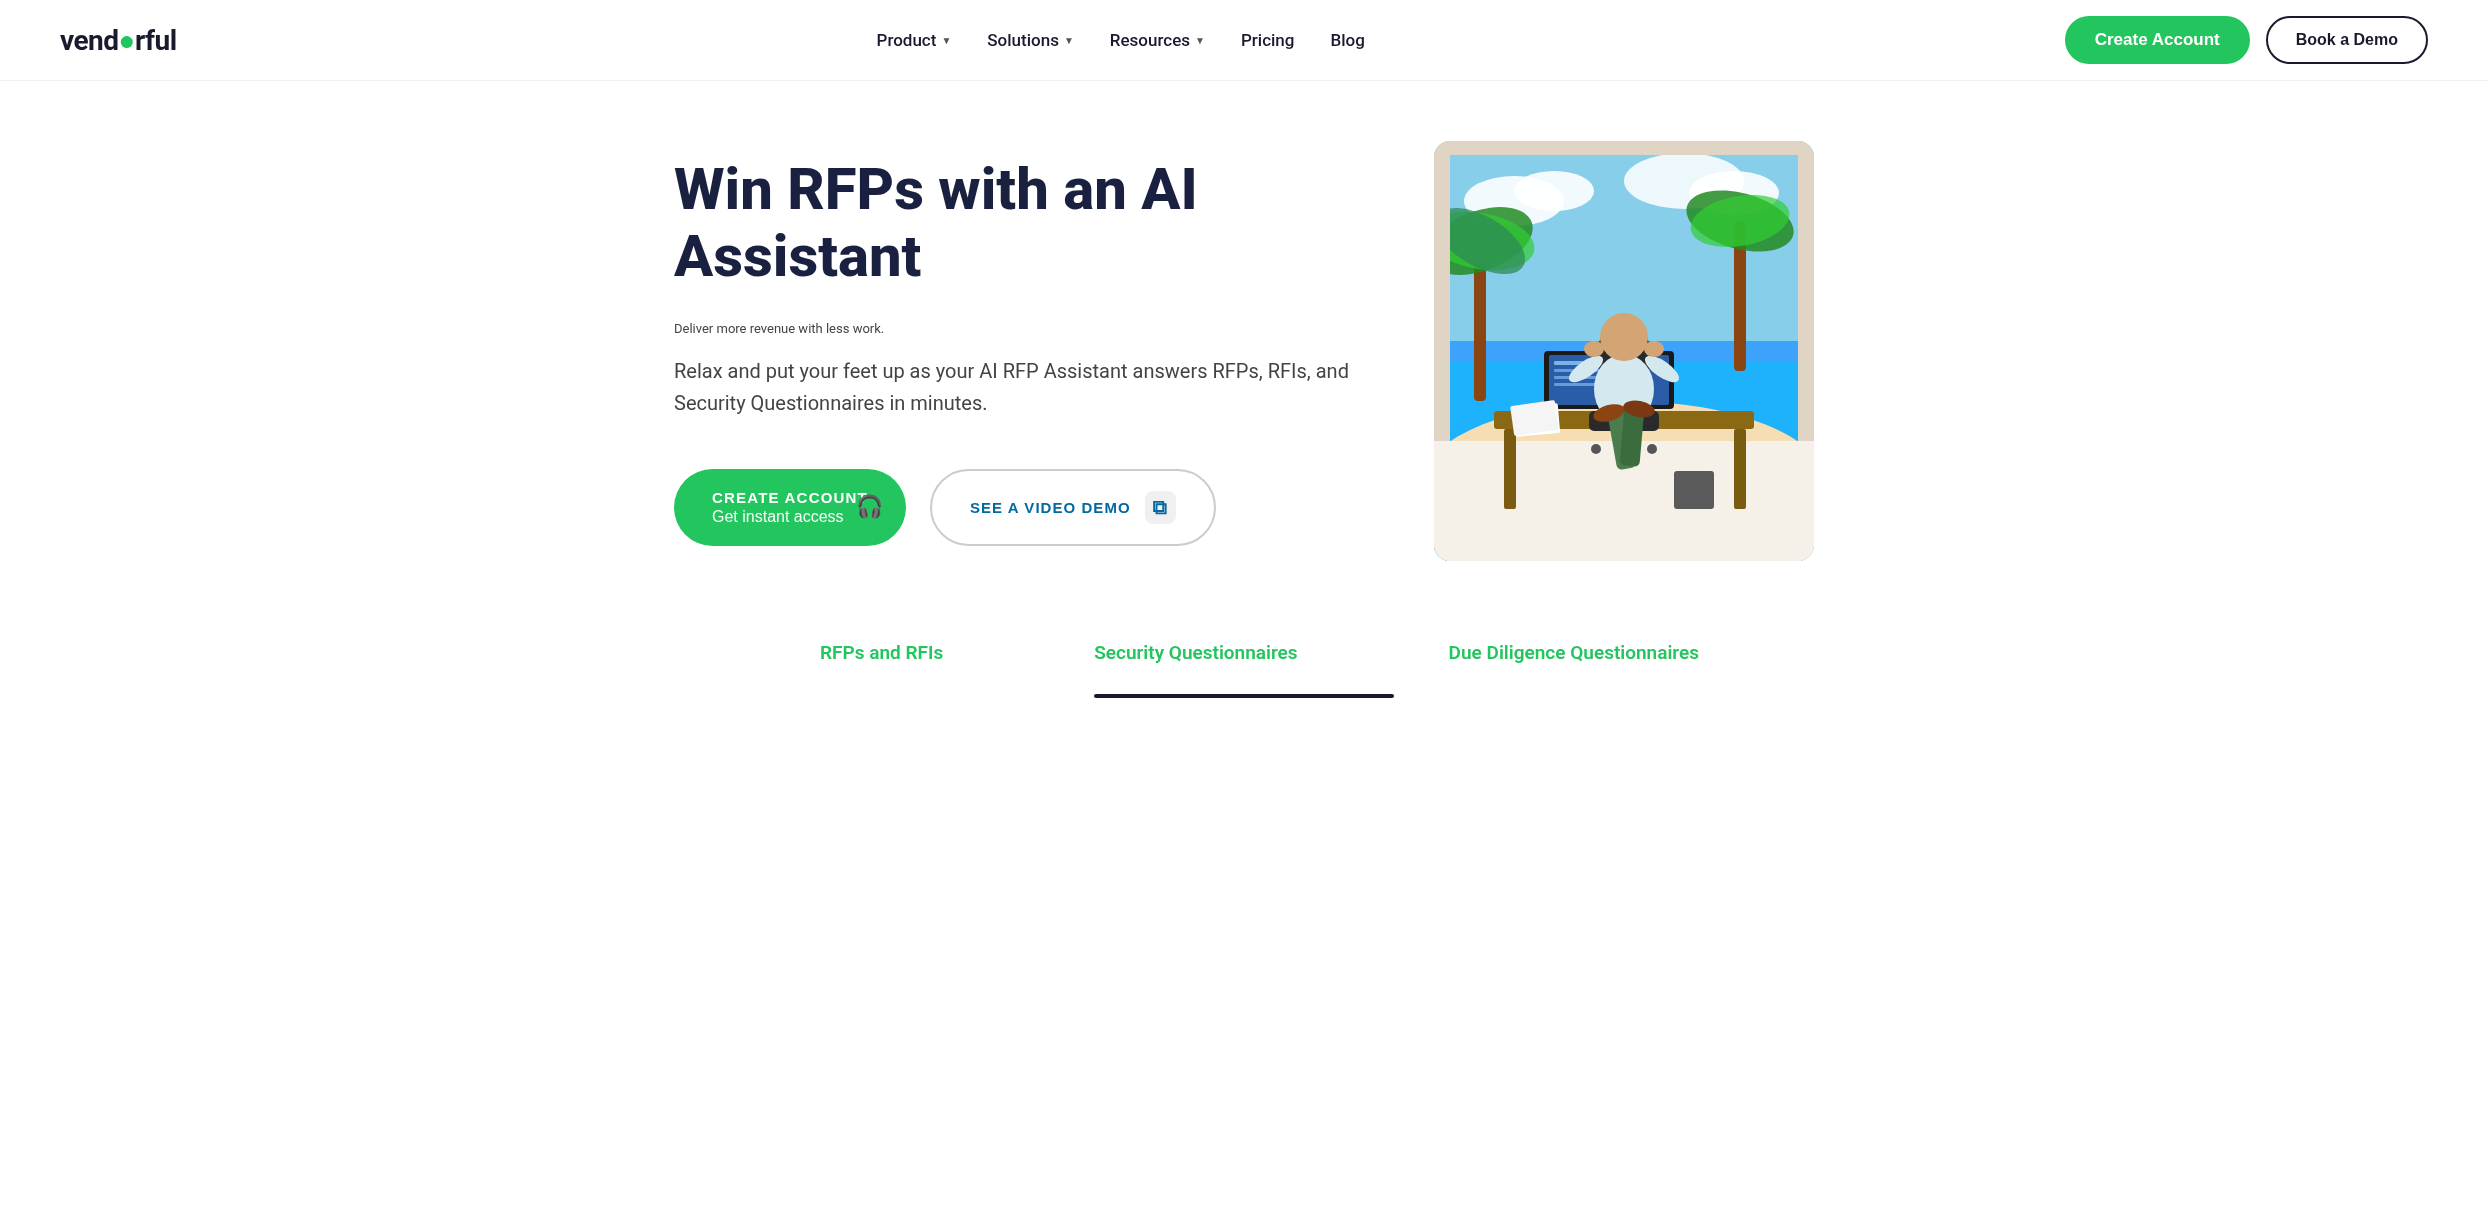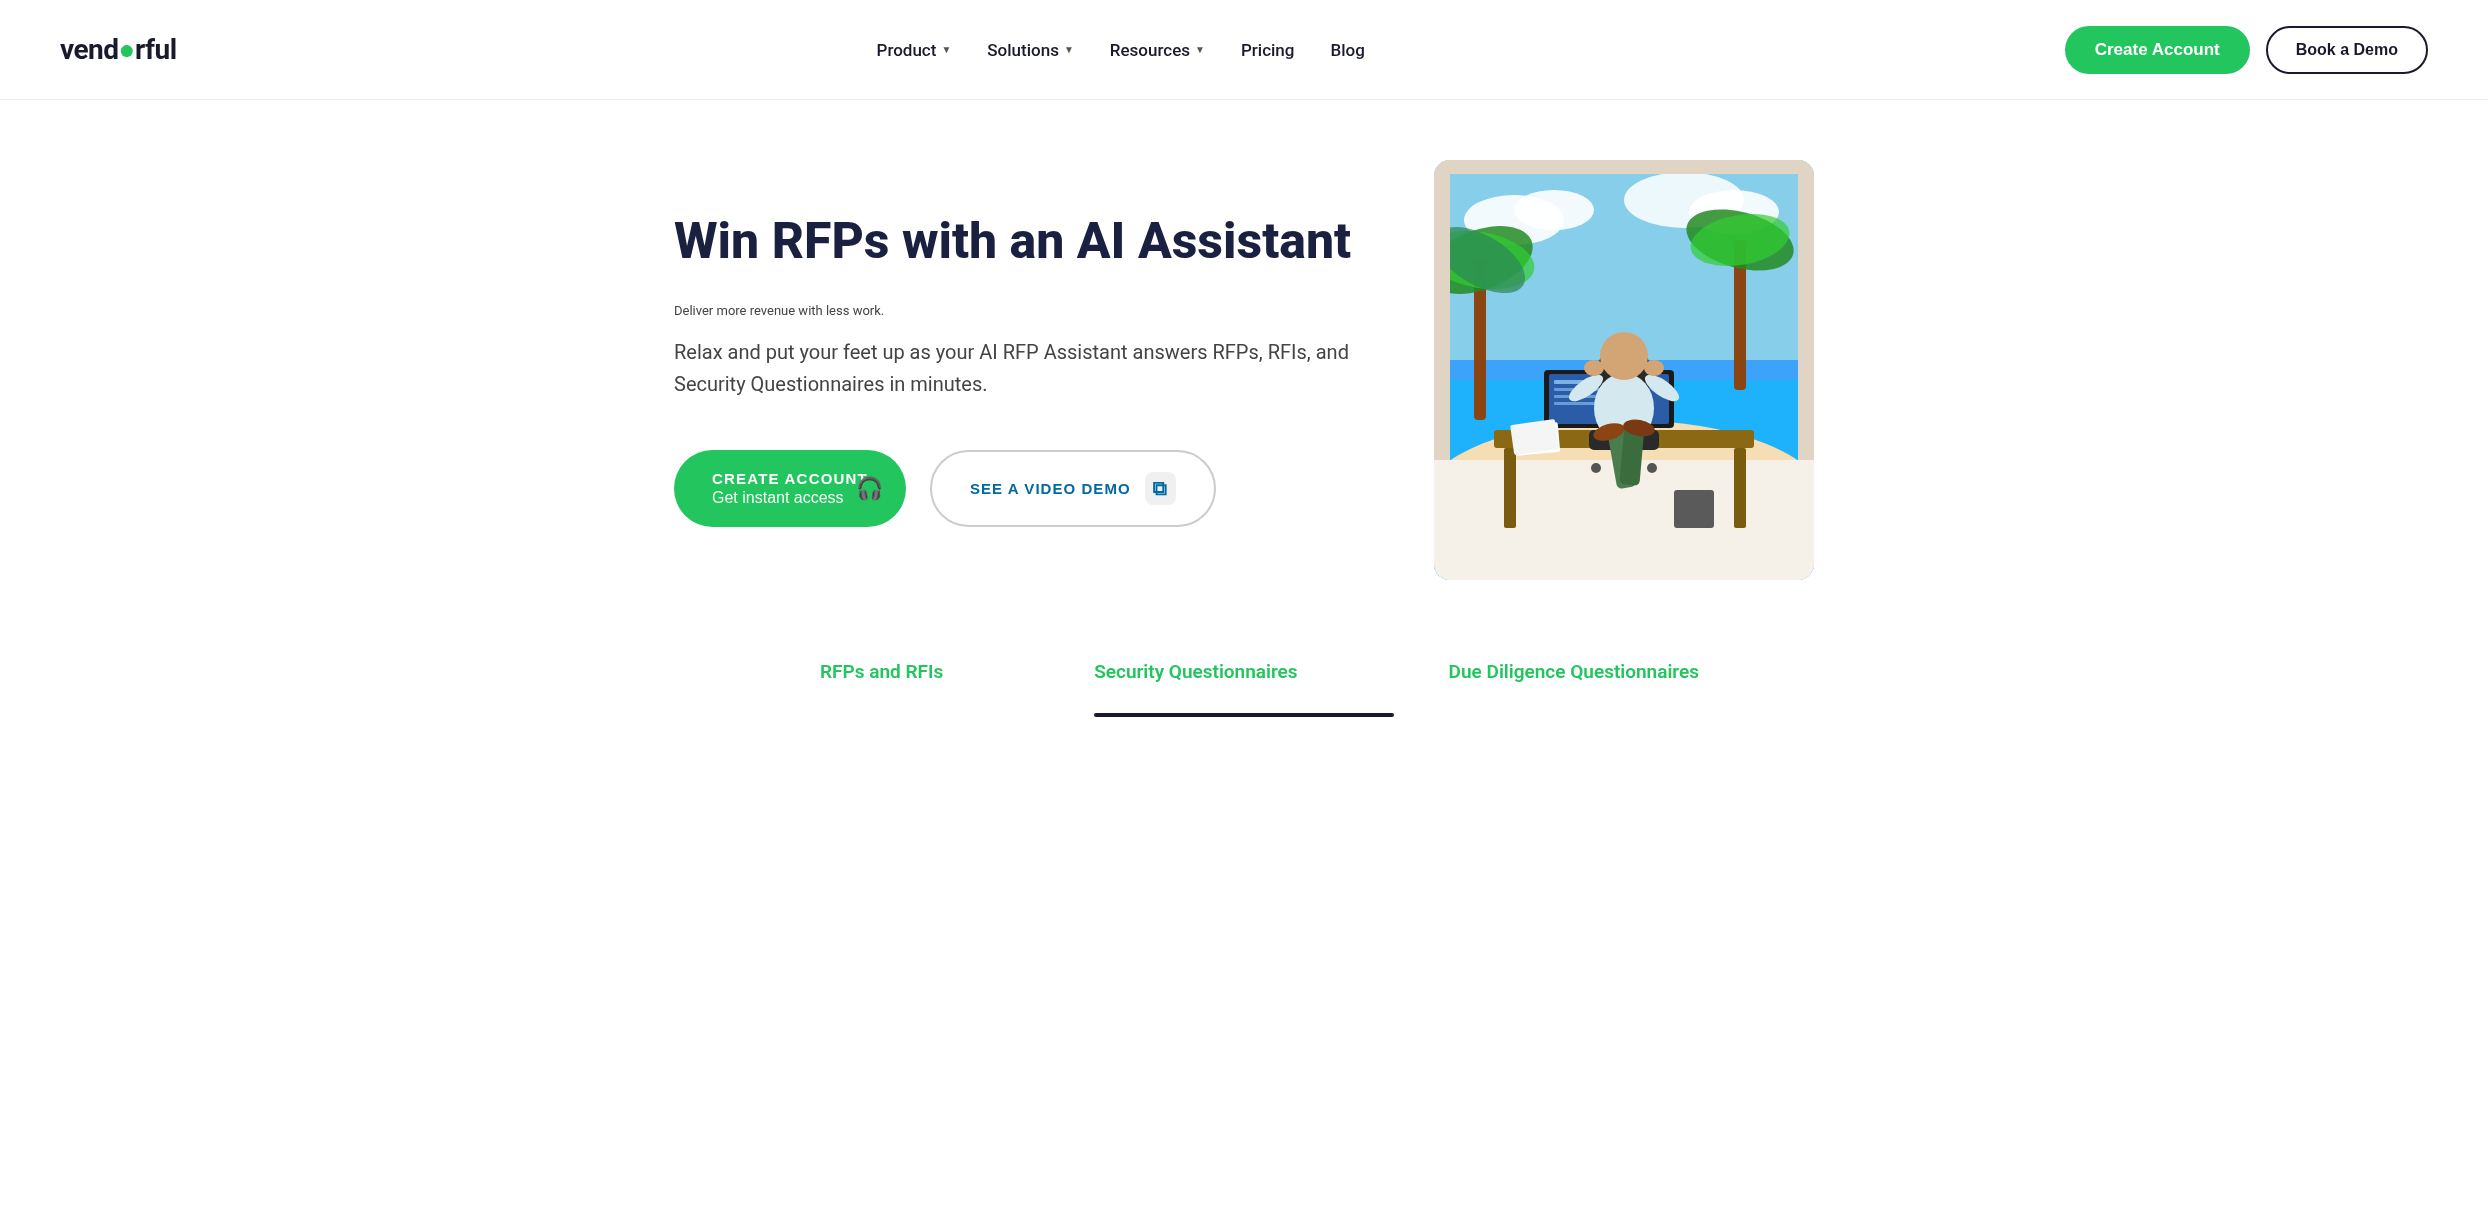--- a/index.html
+++ b/index.html
@@ -14,21 +14,21 @@
       color: #1a1a2e;
       min-height: 100vh;
     }
 
     
     nav {
       display: flex;
       align-items: center;
       justify-content: space-between;
       padding: 0 60px;
-      height: 100px;
+      height: 81px;
       border-bottom: 1px solid #f0f0f0;
       background: #fff;
     }
 
     .nav-logo {
       display: flex;
       align-items: center;
     }
 
     .logo-text {
@@ -104,21 +104,21 @@
       max-width: 1400px;
       margin: 0 auto;
     }
 
     .hero-content {
       flex: 1;
       max-width: 700px;
     }
 
     .hero-title {
-      font-size: 50px;
+      font-size: 58px;
       font-weight: 800;
       color: #1a2040;
       line-height: 1.15;
       margin-bottom: 30px;
     }
 
     .hero-subtitle {
       font-size: 13px;
       color: #444;
       margin-bottom: 16px;

